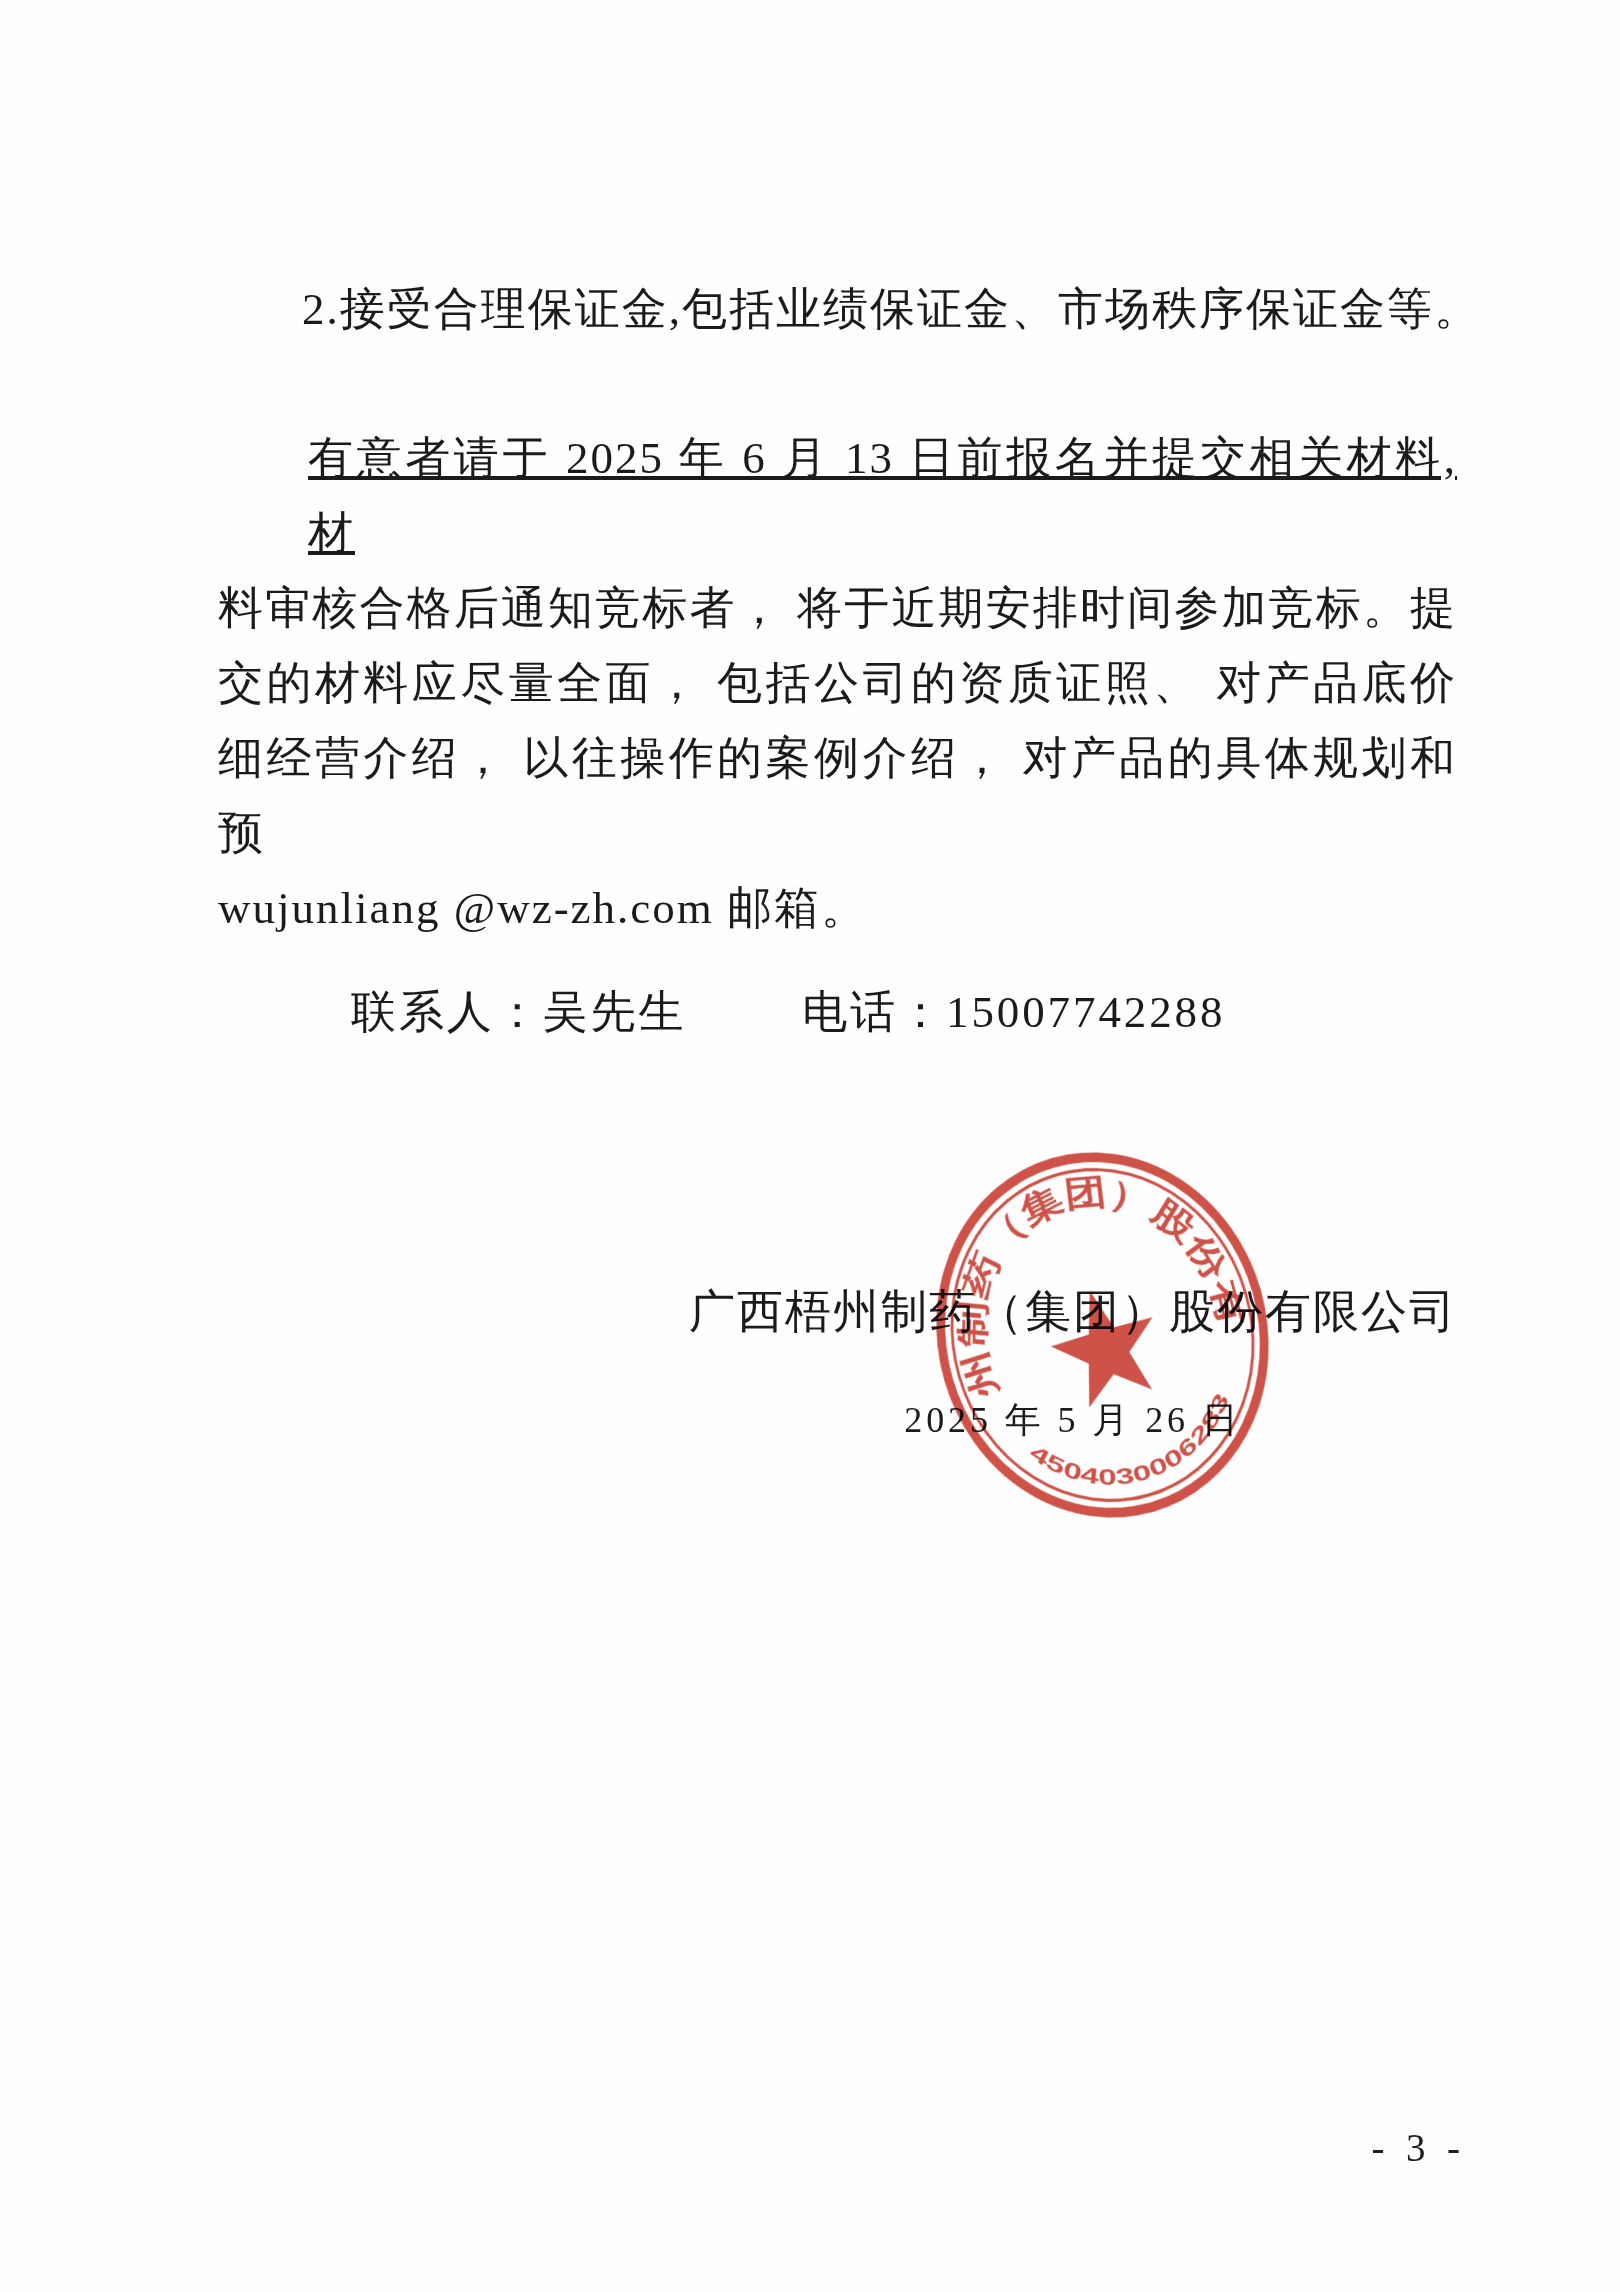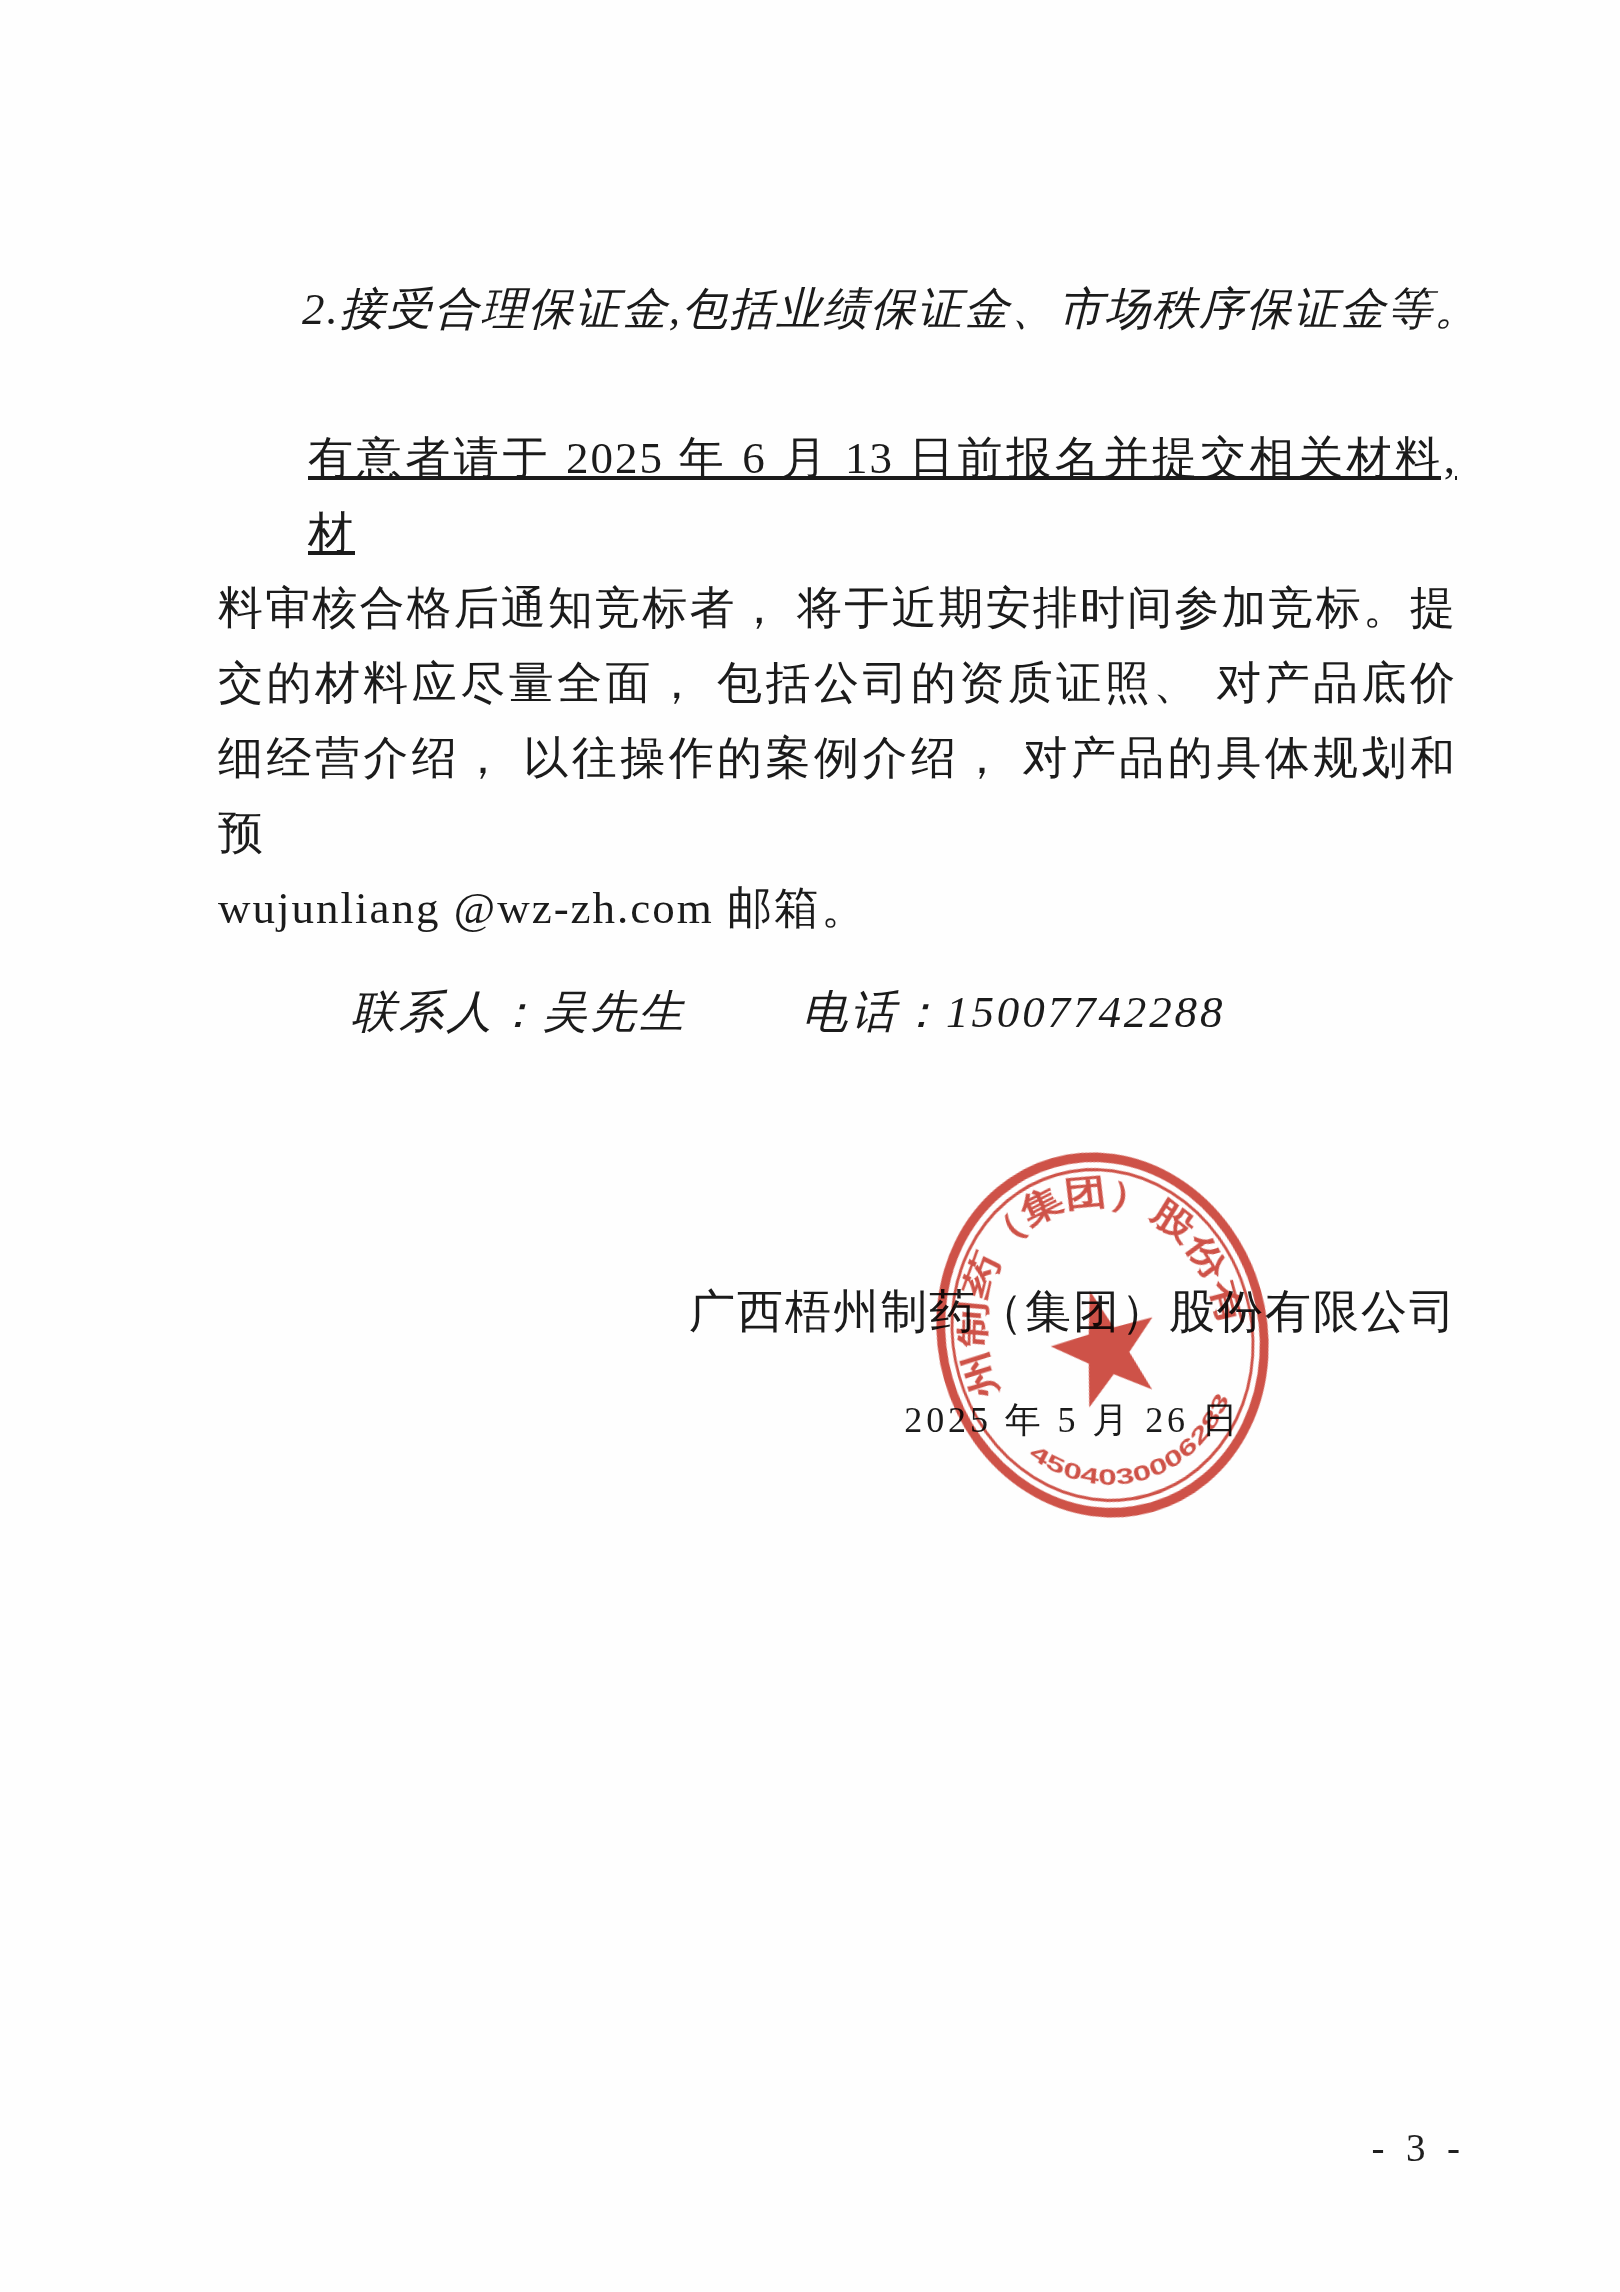--- a/index.html
+++ b/index.html
@@ -19,37 +19,36 @@
     left: 218px;
     right: 163px;
     top: 272px;
   }
   .line {
     font-size: 45px;
     line-height: 75px;
     letter-spacing: 2px;
     white-space: nowrap;
   }
-  .list-line { padding-left: 84px; font-style: italic; }
+  .list-line { padding-left: 84px; }
   .para-line {
     white-space: normal;
     text-align: justify;
     text-align-last: justify;
   }
   .para-first { padding-left: 90px; text-decoration: underline; }
   .para-last { text-align-last: left; }
   .spacer { height: 74px; }
   .contact-line {
     margin-top: 29px;
     font-size: 45px;
     line-height: 75px;
     letter-spacing: 2.9px;
     padding-left: 133px;
     white-space: nowrap;
-    font-style: italic;
   }
   .contact-phone-group { margin-left: 116px; }
   .signature {
     position: absolute;
     top: 1286px;
     right: 163px;
     text-align: center;
   }
   .signature-company {
     font-size: 46px;

